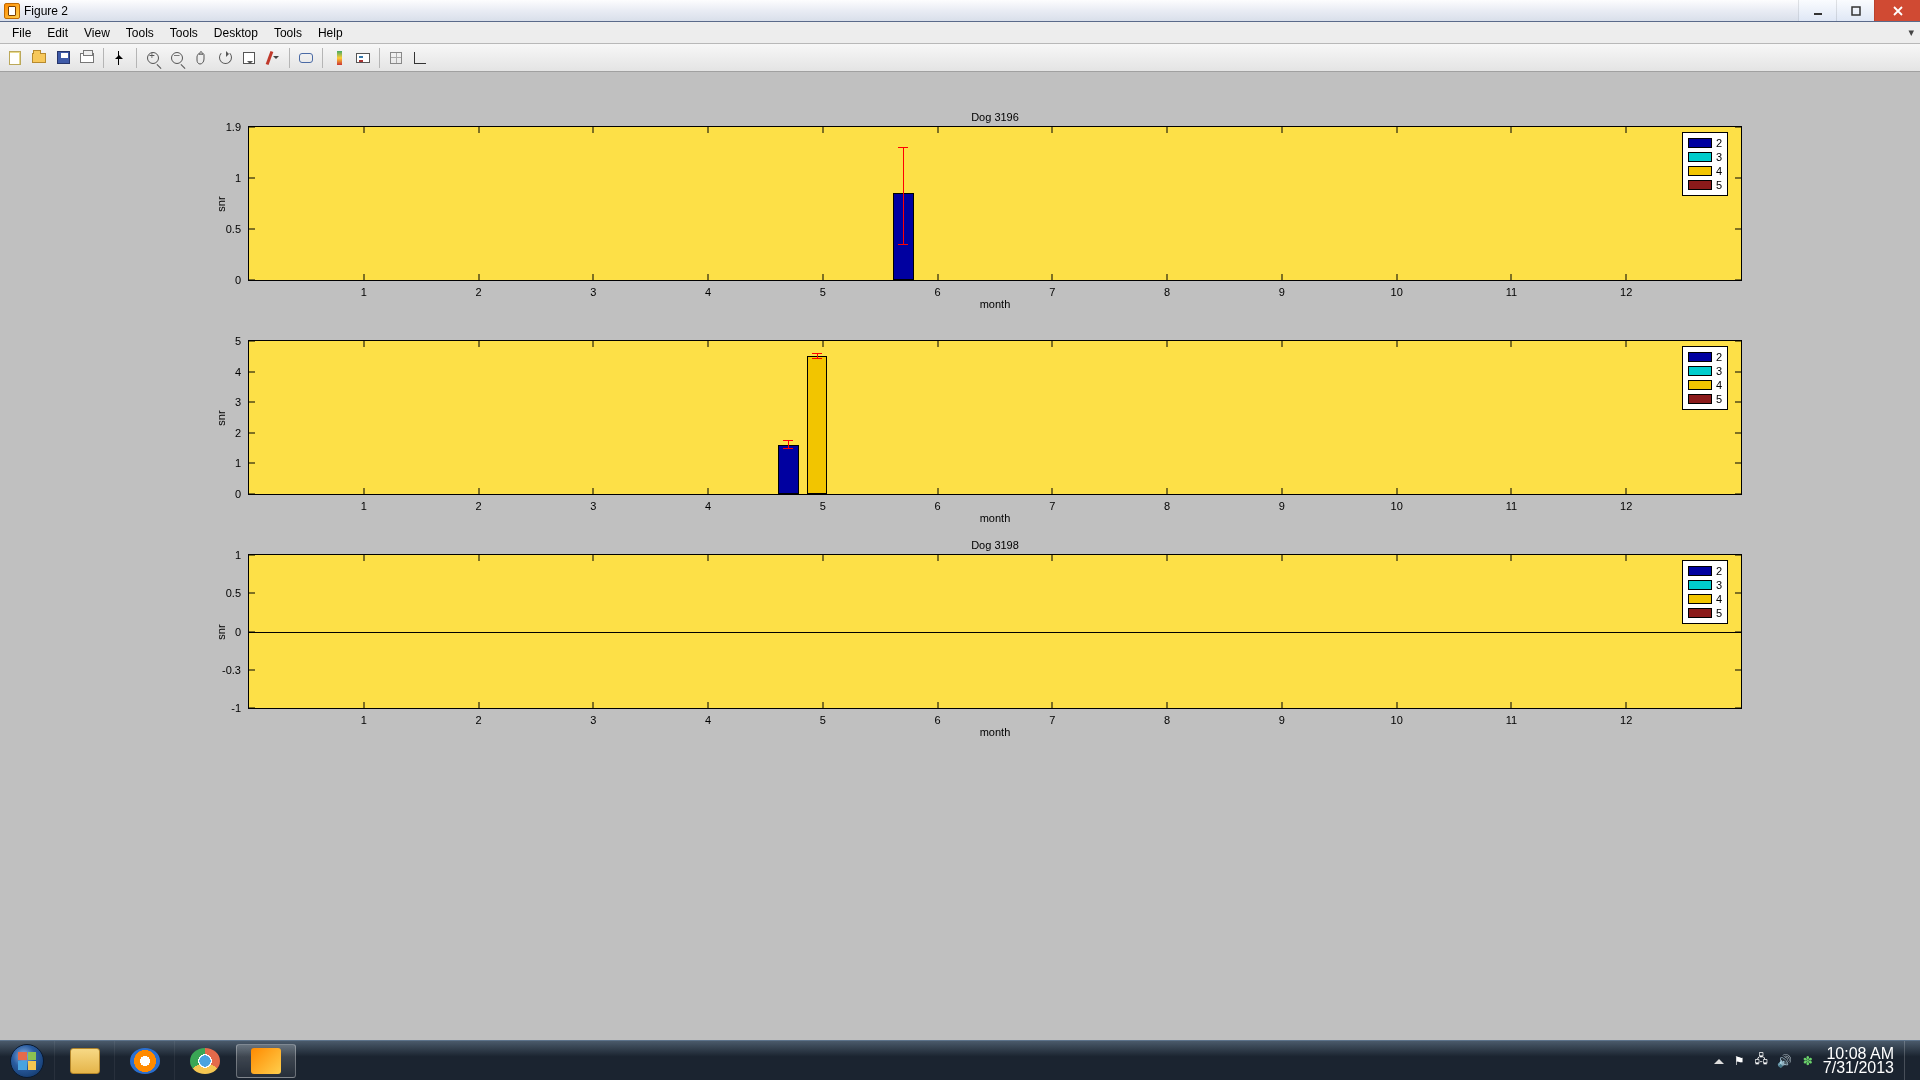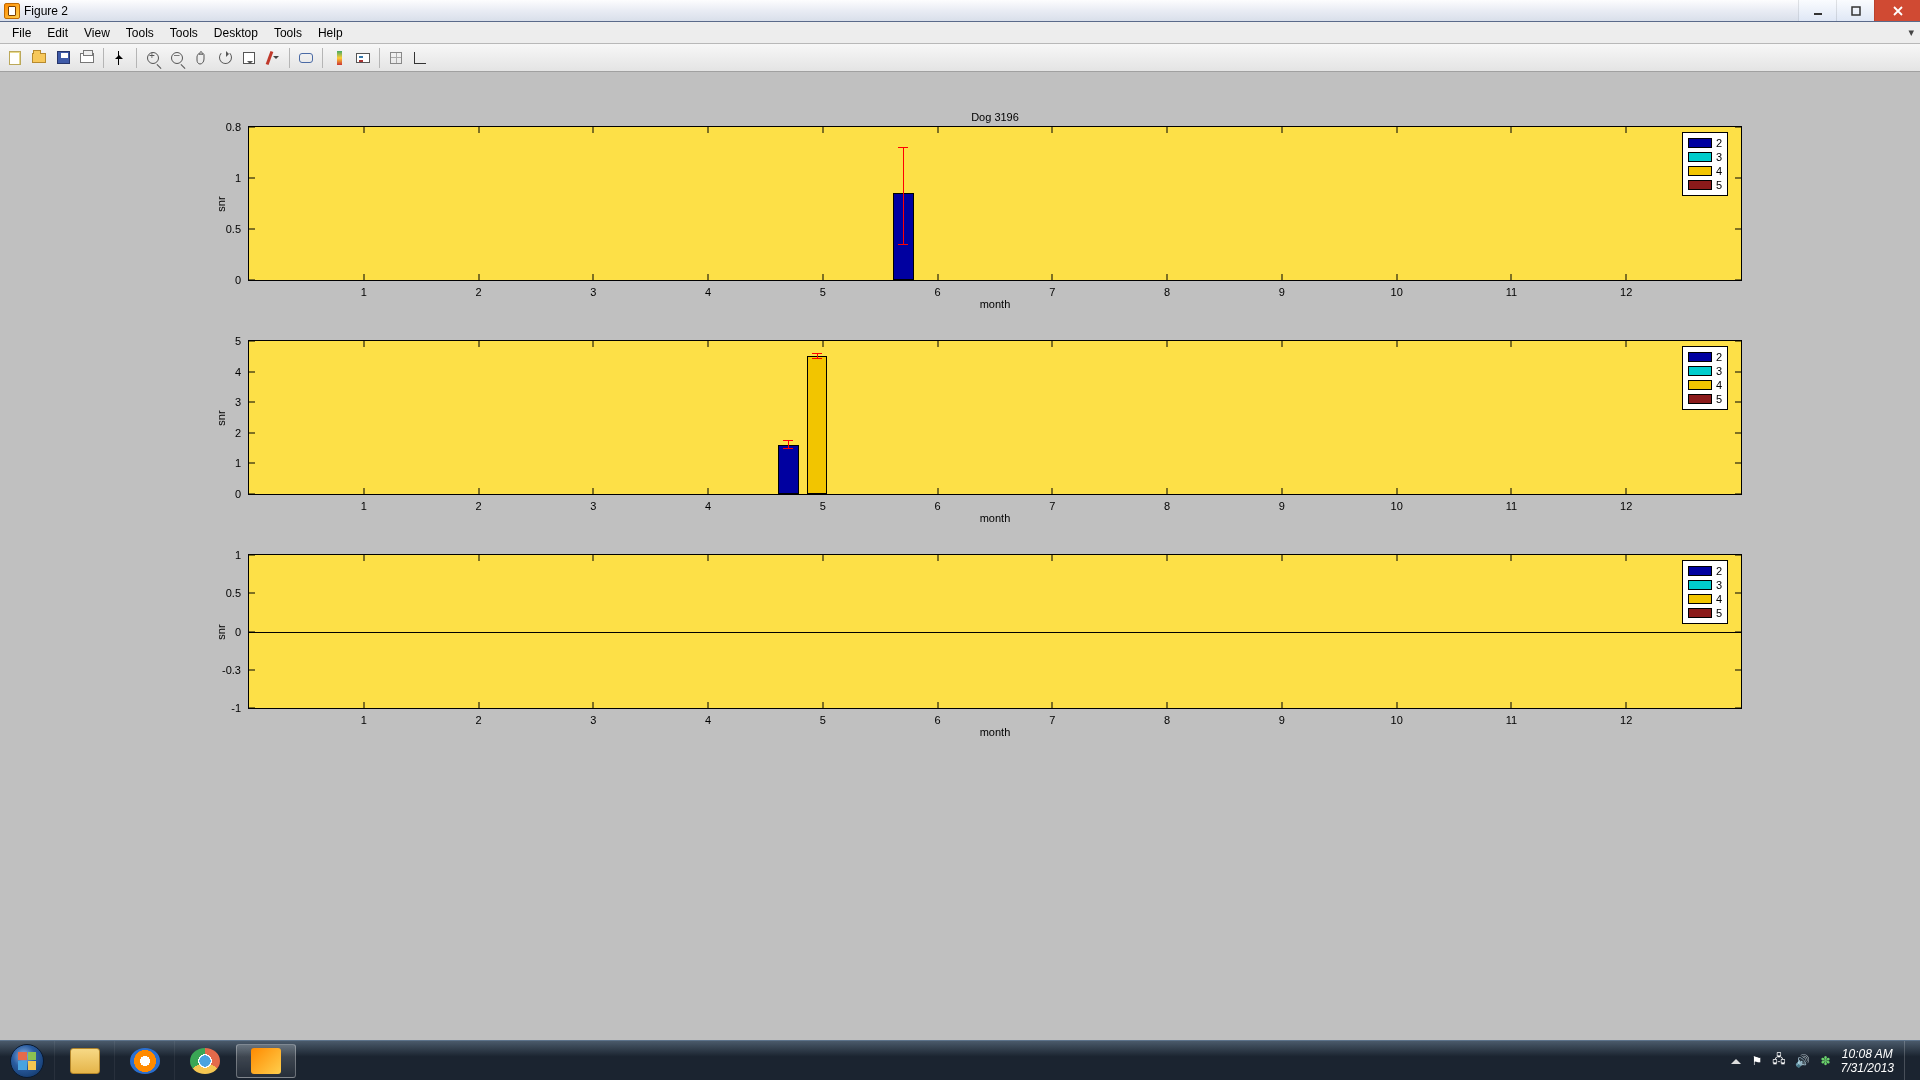--- a/index.html
+++ b/index.html
@@ -183,21 +183,21 @@
   .tbicon{width:30px;height:26px;border-radius:3px;}
   .ico-explorer{background:linear-gradient(#f7d985,#e5b54a);border:1px solid #b2852a;}
   .ico-wmp{background:radial-gradient(circle,#fff 25%,#ff8a00 26% 55%, #2a6fd0 56%);border-radius:50%;}
   .ico-chrome{background:
      radial-gradient(circle at 50% 50%, #4aa3df 0 28%, #fff 29% 34%, transparent 35%),
      conic-gradient(#e46a4a 0 120deg,#f5c651 120deg 240deg,#3aa655 240deg 360deg);
      border-radius:50%;}
   .ico-matlab{background:linear-gradient(135deg,#ff8a00,#ffcf4d);border-radius:3px;}
 
   .tray{ margin-left:auto; display:flex; align-items:center; gap:10px; color:#fff; padding-right:6px; font-size:12px;}
-  .tray .stack{ text-align:center; line-height:14px; font-size:12px;font-style:italic;}
+  .tray .stack{ text-align:right; line-height:14px; font-size:16px;}
   .trayup{width:0;height:0;border:5px solid transparent;border-bottom-color:#ddd;transform:translateY(-2px);}
 </style>
 </head>
 <body>
 
 <div class="titlebar">
   <div class="appicon"></div>
   <div class="title">Figure 2</div>
   <div class="winbtns">
     <div class="winbtn min">
@@ -297,21 +297,21 @@
     <div class="xlabel">month</div>
   <div class="ytick" style="top: 153px;">0</div>
       <div class="ytick-mark" style="top: 153px;"></div>
       <div class="ytick-mark-r" style="top: 153px;"></div>
       <div class="ytick" style="top: 102px;">0.5</div>
       <div class="ytick-mark" style="top: 102px;"></div>
       <div class="ytick-mark-r" style="top: 102px;"></div>
       <div class="ytick" style="top: 51px;">1</div>
       <div class="ytick-mark" style="top: 51px;"></div>
       <div class="ytick-mark-r" style="top: 51px;"></div>
-      <div class="ytick" style="top: 0px;">0.8</div>
+      <div class="ytick" style="top: 0px;">1.9</div>
       <div class="ytick-mark" style="top: 0px;"></div>
       <div class="ytick-mark-r" style="top: 0px;"></div>
       <div class="xtick" style="left: 114.769px;">1</div>
       <div class="xtick-mark" style="left: 114.769px;"></div>
       <div class="xtick-mark-t" style="left: 114.769px;"></div>
       <div class="xtick" style="left: 229.538px;">2</div>
       <div class="xtick-mark" style="left: 229.538px;"></div>
       <div class="xtick-mark-t" style="left: 229.538px;"></div>
       <div class="xtick" style="left: 344.308px;">3</div>
       <div class="xtick-mark" style="left: 344.308px;"></div>
@@ -446,20 +446,21 @@
         <div class="swatch" style="background: rgb(242, 197, 0);"></div>
         <span>4</span>
       </div>
       <div class="lrow">
         <div class="swatch" style="background: rgb(139, 26, 26);"></div>
         <span>5</span>
       </div>
     </div>
 
   <div id="sp3" class="subplot" style="left:248px; top:482px; width:1494px; height:155px;">
+    <div class="plot-title">Dog 3198</div>
     <div class="ylabel">snr</div>
     <div class="xlabel">month</div>
   <div class="ytick" style="top: 153px;">-1</div>
       <div class="ytick-mark" style="top: 153px;"></div>
       <div class="ytick-mark-r" style="top: 153px;"></div>
       <div class="ytick" style="top: 114.75px;">-0.3</div>
       <div class="ytick-mark" style="top: 114.75px;"></div>
       <div class="ytick-mark-r" style="top: 114.75px;"></div>
       <div class="ytick" style="top: 76.5px;">0</div>
       <div class="ytick-mark" style="top: 76.5px;"></div>

